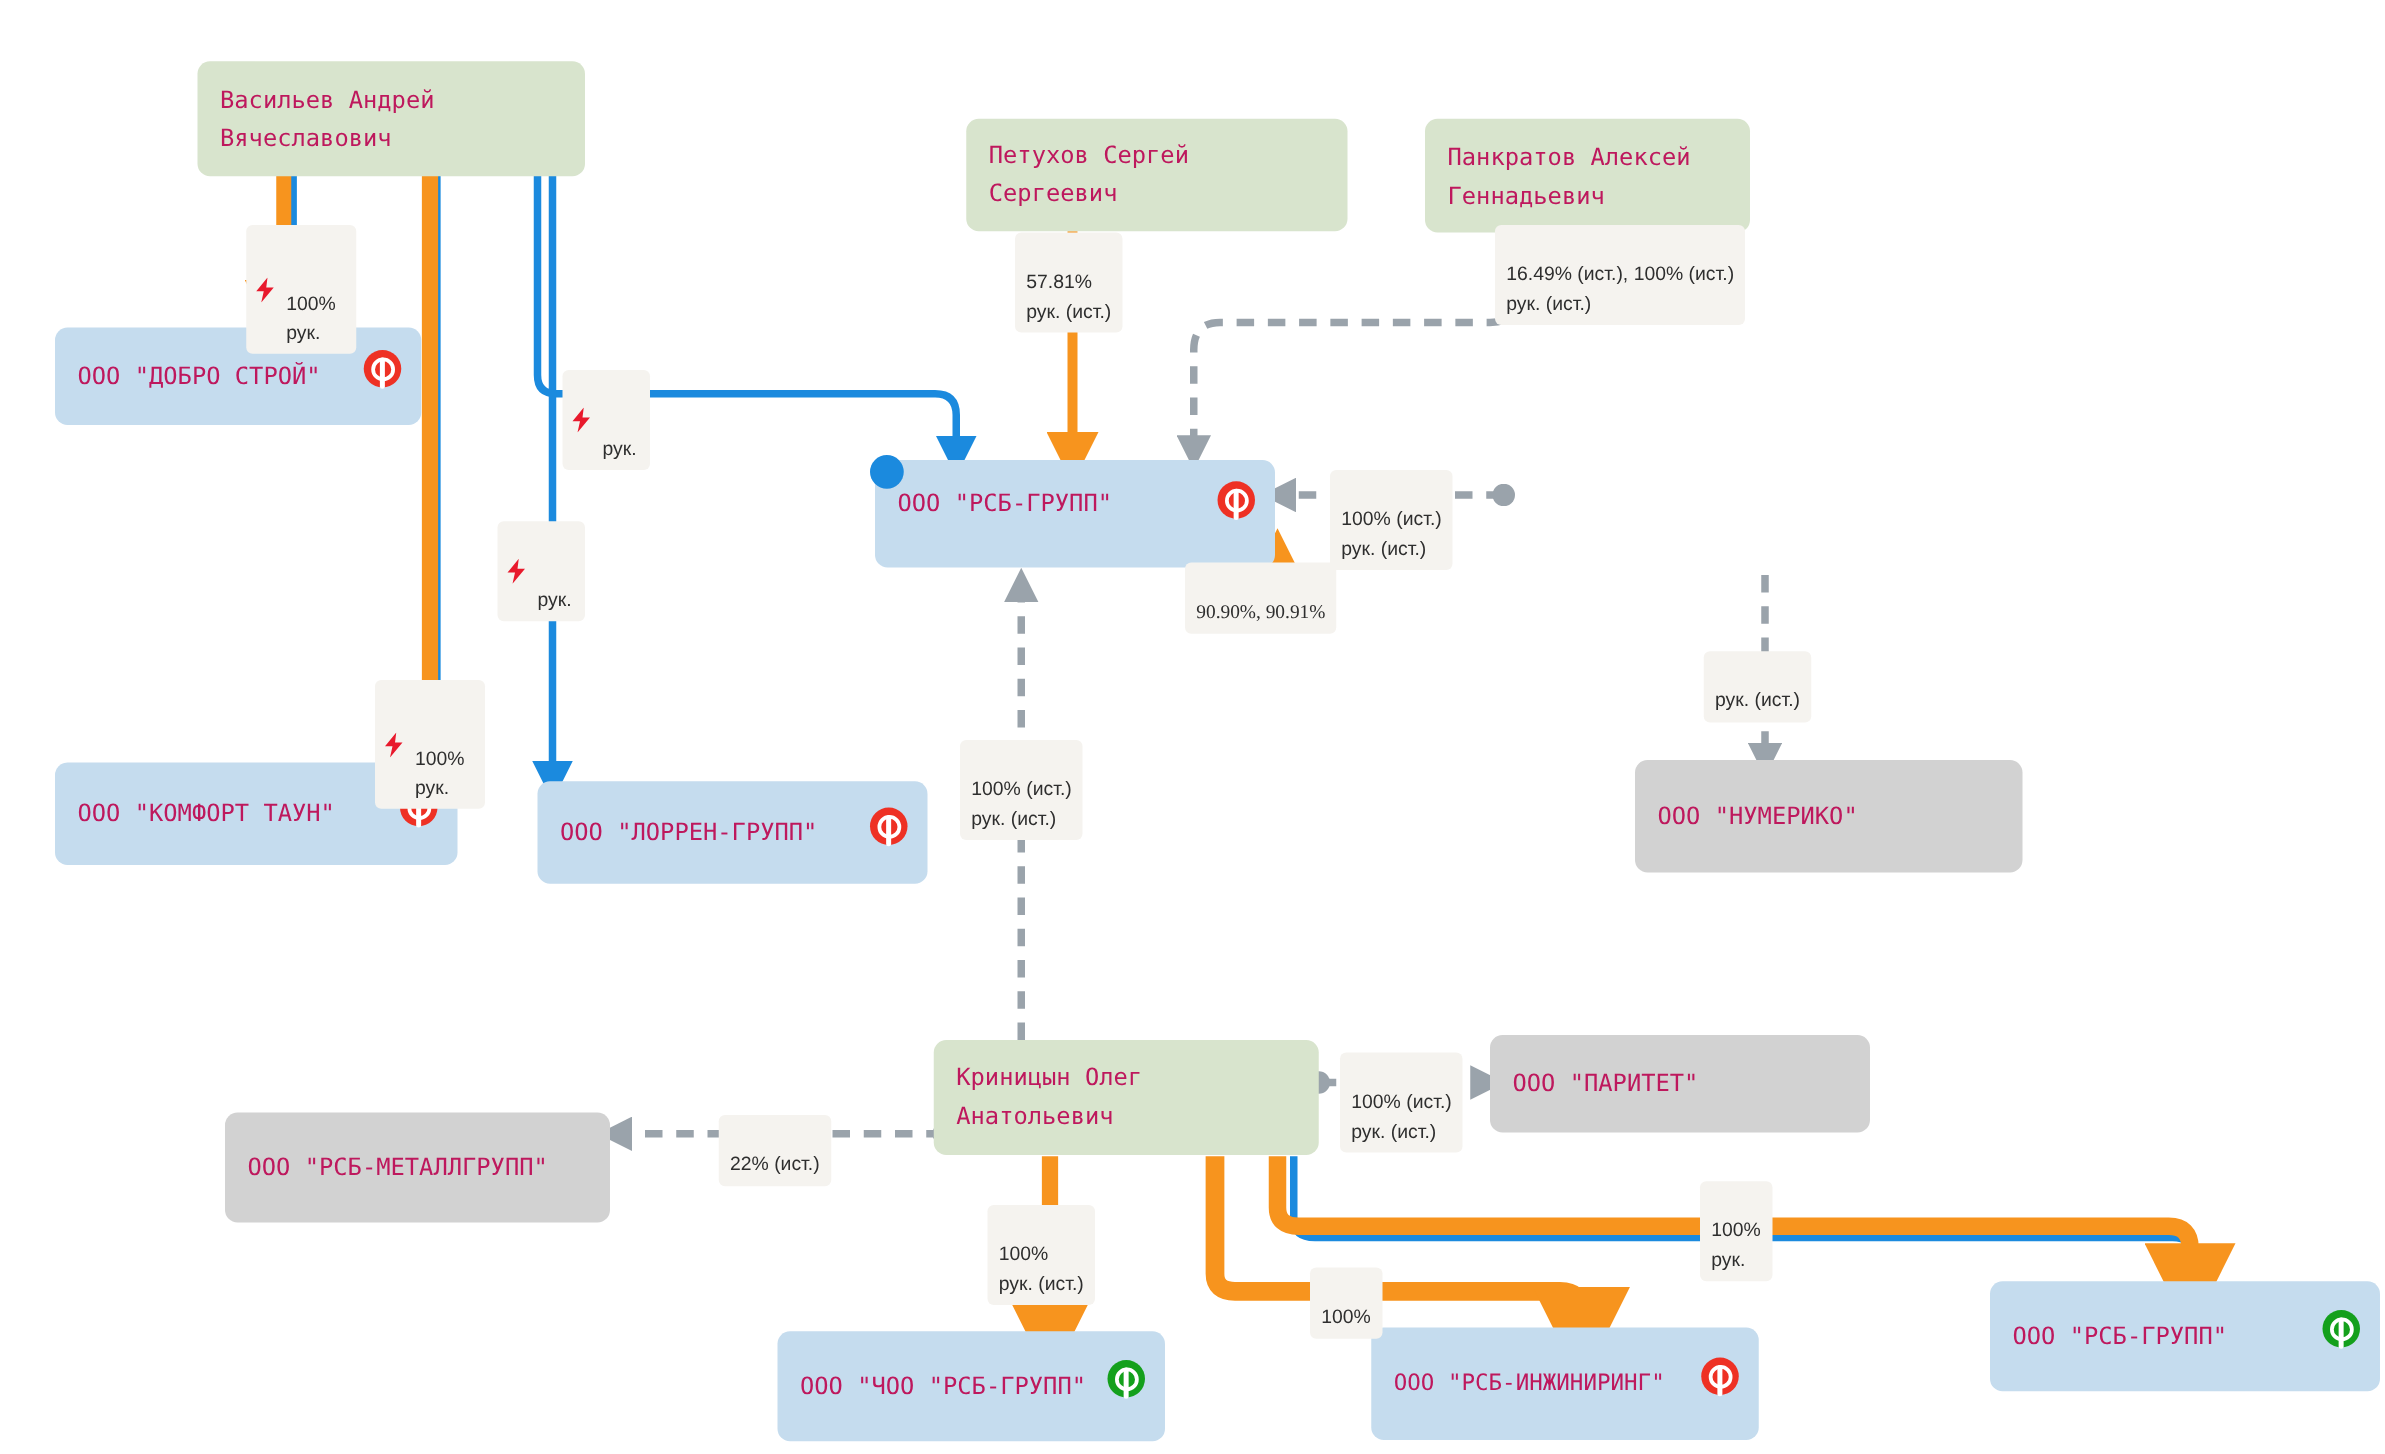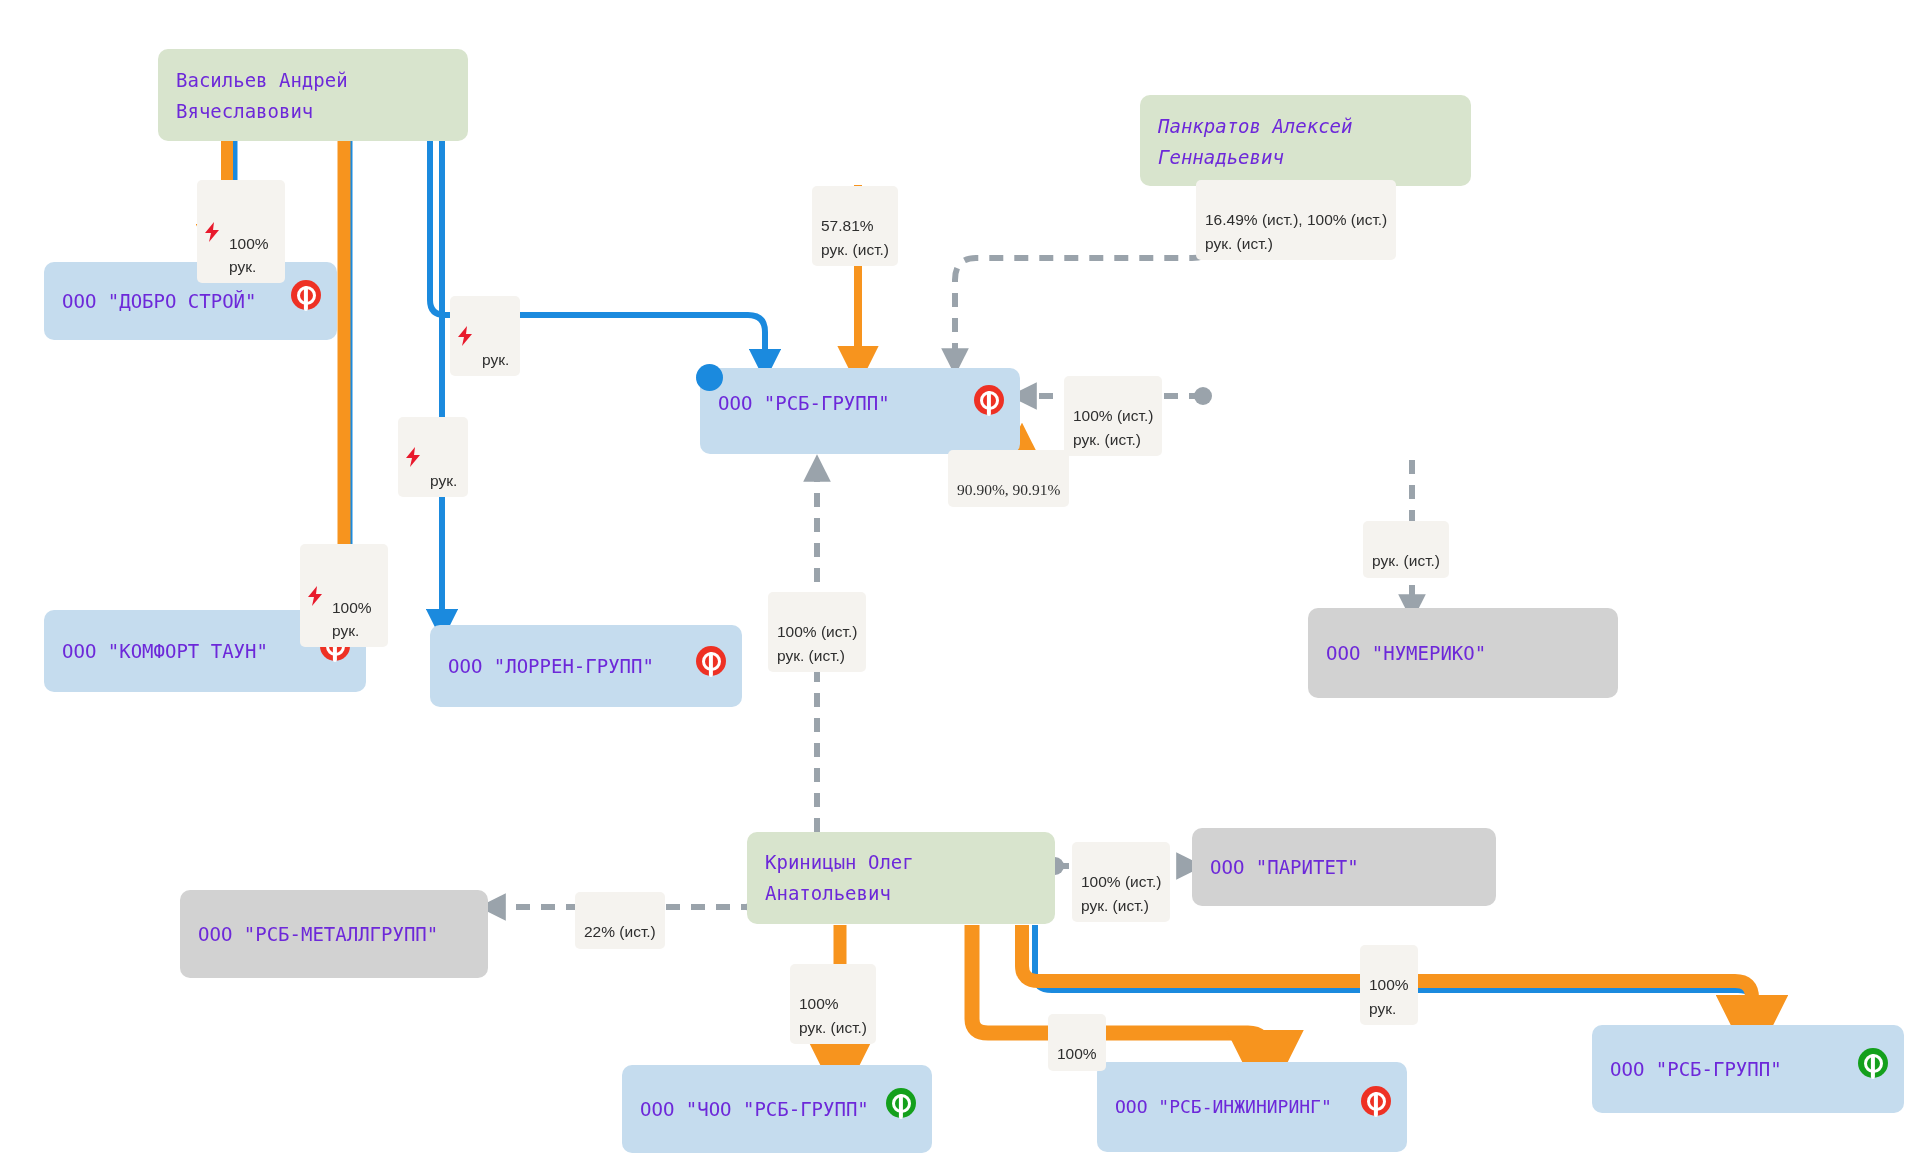--- a/index.html
+++ b/index.html
@@ -11,21 +11,21 @@
   #canvas{position:absolute;inset:0;width:1908px;height:1163px;}
   #edges{position:absolute;left:0;top:0;width:1908px;height:1163px;}
 
   
   .node{
     position:absolute;
     border-radius:10px;
     box-sizing:border-box;
     font-family:"DejaVu Sans Mono","Liberation Mono",monospace;
     font-size:19px;
-    color:#6d28d9;
+    color:#be185d;
     letter-spacing:0px;
     display:flex;
     align-items:flex-start;
     padding:16px 18px;
   }
   .node.person{ background:#d8e4cd; }
   .node.company{ background:#c5dcee; }
   .node.company-grey{ background:#d2d2d2; }
 
   .node .label{ line-height:1.62; white-space:pre-line; pointer-events:none; }
@@ -162,22 +162,25 @@
       <path d="M1035,925 L1035,975 Q1035,990 1052,990 L1738,990 Q1755,990 1755,1006 L1755,1035" stroke="#1b8ade" stroke-width="6" fill="none"></path>
       <path d="M1022,925 L1022,966 Q1022,981 1039,981 L1735,981 Q1752,981 1752,998 L1752,1025" stroke="#f7941e" stroke-width="14" fill="none" marker-end="url(#arrO)"></path>
     </g>
   </svg>
 
   <div class="node person" style="left:158px;top:49px;width:310px;height:92px;">
     <span class="label">Васильев  Андрей
 Вячеславович</span>
   </div>
 
-
-  <div class="node person" style="left:1140px;top:95px;width:331px;height:91px;font-style:italic;">
+  <div class="node person vcenter" style="left:773px;top:95px;width:305px;height:90px;">
+    <span class="label">Петухов  Сергей  Сергеевич</span>
+  </div>
+
+  <div class="node person" style="left:1140px;top:95px;width:260px;height:91px;">
     <span class="label">Панкратов  Алексей
 Геннадьевич</span>
   </div>
 
 
   <div class="node person vcenter" style="left:747px;top:832px;width:308px;height:92px;justify-content:center;">
     <span class="label">Криницын  Олег  Анатольевич</span>
   </div>
 
   <div class="node company vcenter" style="left:44px;top:262px;width:293px;height:78px;">

